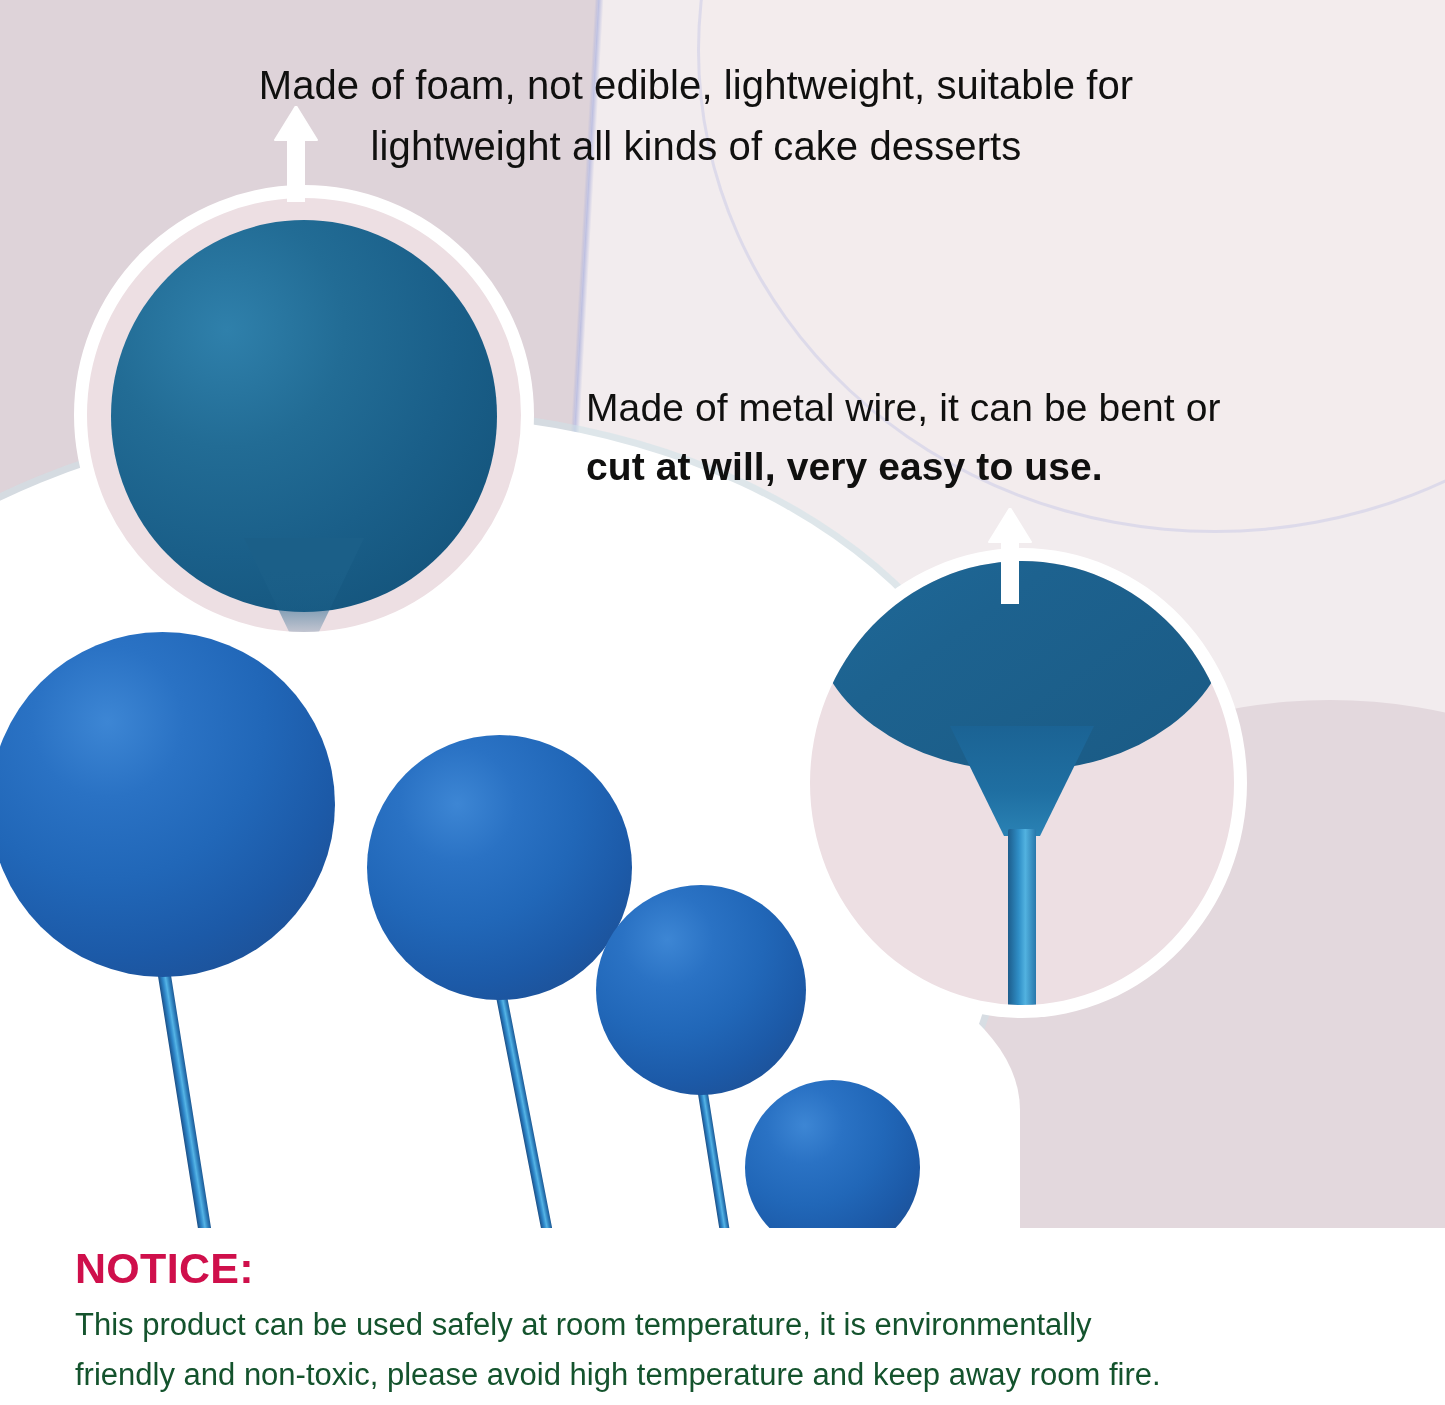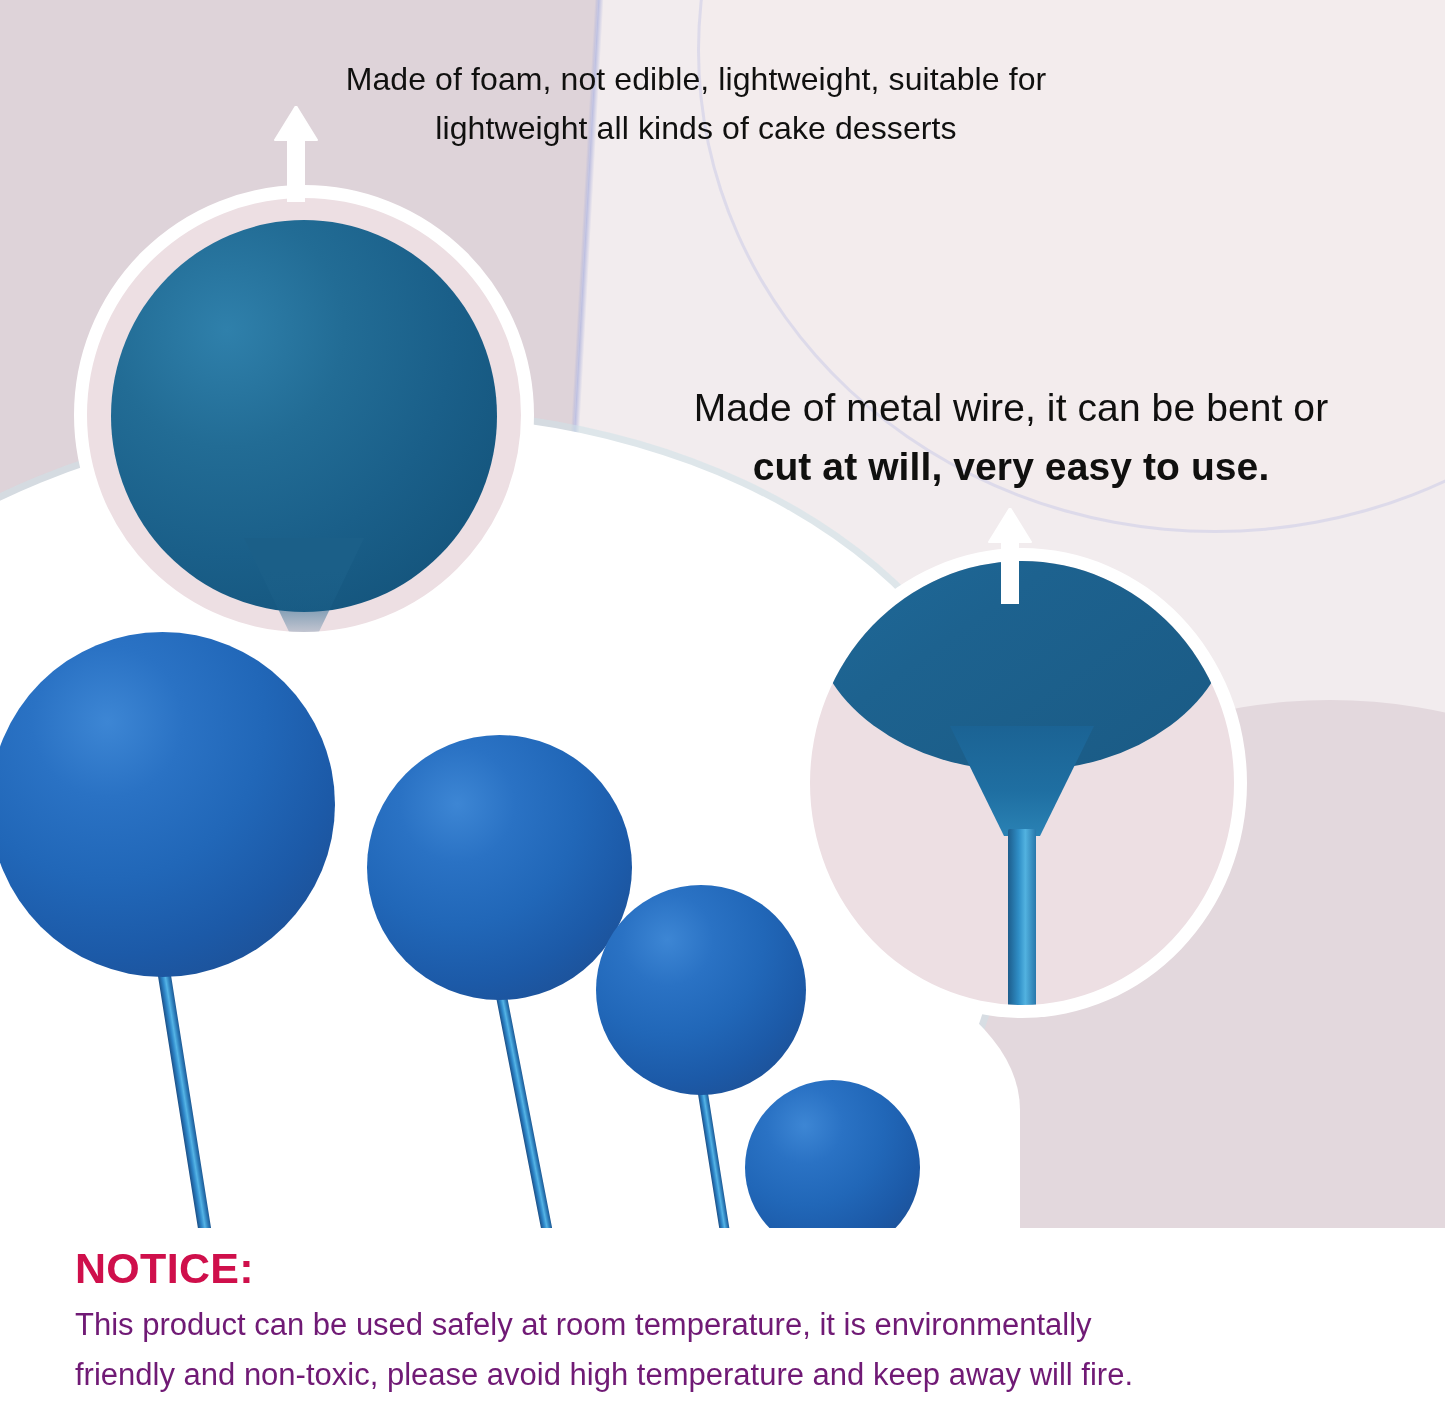--- a/index.html
+++ b/index.html
@@ -100,30 +100,30 @@
     position: absolute;
     color: #10100f;
     font-weight: 400;
     letter-spacing: .1px;
     line-height: 1.52;
   }
   .callout-top {
     left: 96px;
     top: 55px;
     width: 1200px;
-    font-size: 32px;
+    font-size: 40px;
     text-align: center;
   }
   .callout-top .l2 { display: block; }
   .callout-right {
     left: 586px;
     top: 378px;
     width: 850px;
     font-size: 39px;
-    text-align: center;
+    text-align: left;
   }
   .callout-right .l2 { display: block; font-weight: bold; }
 
   
   .arrow {
     position: absolute;
     width: 46px;
     height: 96px;
   }
   .arrow-left  { left: 273px; top: 106px; }
@@ -235,21 +235,21 @@
     font-weight: 700;
     color: #cf0f4b;
     letter-spacing: .3px;
   }
   .notice-body {
     position: absolute;
     left: 59px;
     top: 72px;
     width: 1360px;
     font-size: 31px;
-    color: #701a75;
+    color: #14532d;
     line-height: 1.62;
   }
   .notice-body .l2 { display: block; }
 </style>
 </head>
 <body>
 
 <div id="infographic">
 
   <div class="bg-stage">
@@ -309,17 +309,17 @@
 
   <div class="callout callout-right">
     <span>Made of metal wire, it can be bent or</span>
     <span class="l2">cut at will, very easy to use.</span>
   </div>
 
   <div class="notice-wrap">
     <div class="notice-title">NOTICE:</div>
     <div class="notice-body">
       <span>This product can be used safely at room temperature, it is environmentally</span>
-      <span class="l2">friendly and non-toxic, please avoid high temperature and keep away will fire.</span>
+      <span class="l2">friendly and non-toxic, please avoid high temperature and keep away room fire.</span>
     </div>
   </div>
 
 </div>
 
 </body></html>

